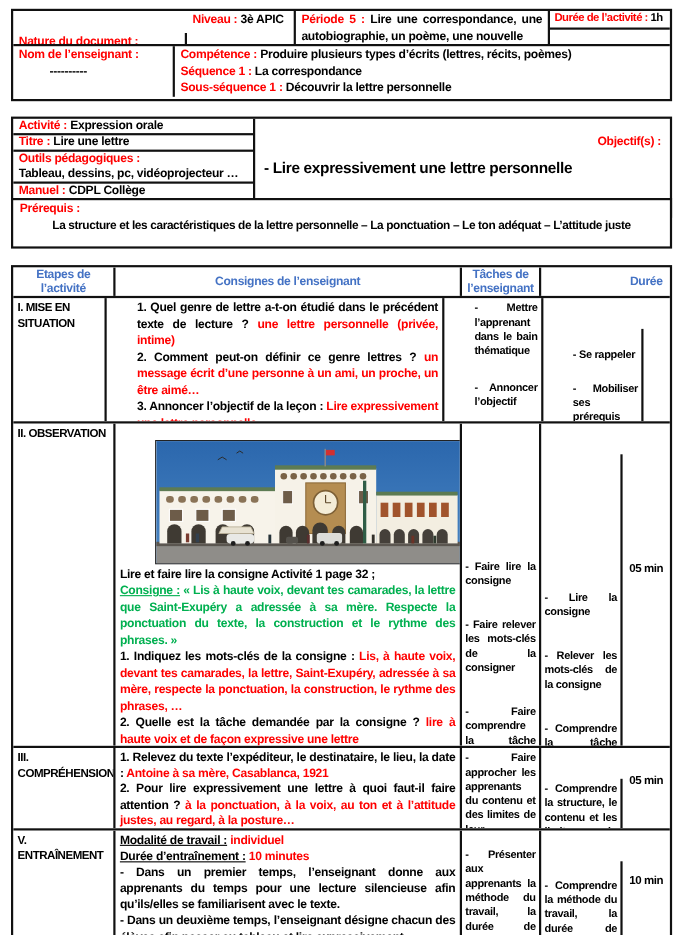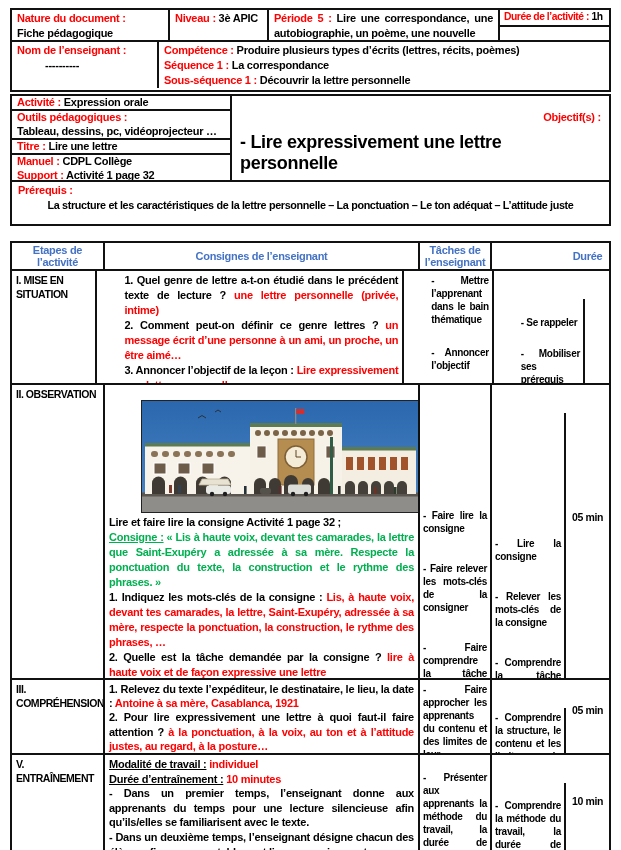--- a/index.html
+++ b/index.html
@@ -17,35 +17,35 @@
   .s-gu { color:#00b050; text-decoration:underline; }
   .s-ku { color:#000; text-decoration:underline; }
   .blue { color:#4472c4; }
   
   #secA { top:8px; height:84px; }
   .rowA { display:flex; }
   .rowA1 { height:32px; border-bottom:2px solid #111; }
   .rowA2 { height:46px; }
   .cell { padding:1px 5px; overflow:hidden; line-height:15px; }
   .br { border-right:2px solid #111; }
-  .cA1a { width:158px; } .cA1b { width:99px; } .cA1c { width:231px; text-align:justify; } .cA1d { flex:1; padding:0; }
+  .cA1a { width:158px;margin-top:20px; } .cA1b { width:99px; } .cA1c { width:231px; text-align:justify; } .cA1d { flex:1; padding:0; }
   .cA1d-top { padding:1px 4px; border-bottom:2px solid #111; height:17px; white-space:nowrap; font-size:10.3px; letter-spacing:-0.45px; }
   .cA2a { width:147px; } .cA2b { flex:1; }
   .dash-line { padding-left:28px; }
   
-  #secB { top:94px; height:92px; display:flex; }
+  #secB { top:106px; height:92px; display:flex; }
   .bLeft { width:220px; border-right:2px solid #111; }
   .bRow { padding:0 5px; line-height:13.5px; overflow:hidden; }
   .bR1 { height:15px; border-bottom:2px solid #111; }
   .bR2 { height:15px; border-bottom:2px solid #111; }
   .bR3 { height:29px; border-bottom:2px solid #111; line-height:13.8px; }
   .bR4 { height:29px; line-height:13.8px; }
   .bRight { flex:1; padding:14px 8px 0 8px; }
   .objectif-title { line-height:14px;text-align:right; }
-  .objectif-value { margin-top:8px; font-size:18px; letter-spacing:-0.3px; color:#000; }
+  .objectif-value { margin-top:8px; font-size:14px; letter-spacing:-0.3px; color:#000; }
   
   #secC { top:180px; height:46px; padding:2px 6px; }
   .prereq-val { margin-top:3px; text-align:center; color:#000; font-size:10.8px; letter-spacing:-0.35px; }
   
   #main { top:241px; height:732px; }
   .mrow { display:flex; border-bottom:2px solid #111; overflow:hidden; }
   .mrow:last-child { border-bottom:none; }
   .hrow { height:28px; }
   .row-i { height:114px;gap:24px; }
   .row-ii { height:295px; }
@@ -117,27 +117,27 @@
     </div>
   </div>
 </div>
 
 <div class="sec" id="secB">
   <div class="bLeft">
     <div class="bRow bR1">
       <span class="lab">Activité :</span>
       <span class="s-k">Expression orale</span>
     </div>
+    <div class="bRow bR2">
+      <span class="lab">Titre :</span>
+      <span class="s-k">Lire une lettre</span>
+    </div>
     <div class="bRow bR3">
       <span class="lab">Outils pédagogiques :</span><br>
       <span class="s-k">Tableau, dessins, pc, vidéoprojecteur …</span>
-    </div>
-    <div class="bRow bR2">
-      <span class="lab">Titre :</span>
-      <span class="s-k">Lire une lettre</span>
     </div>
     <div class="bRow bR4">
       <span class="lab">Manuel :</span>
       <span class="s-k">CDPL Collège</span><br>
       <span class="lab">Support :</span>
       <span class="s-k">Activité 1 page 32</span>
     </div>
   </div>
   <div class="bRight">
     <div class="lab objectif-title">Objectif(s) :</div>

